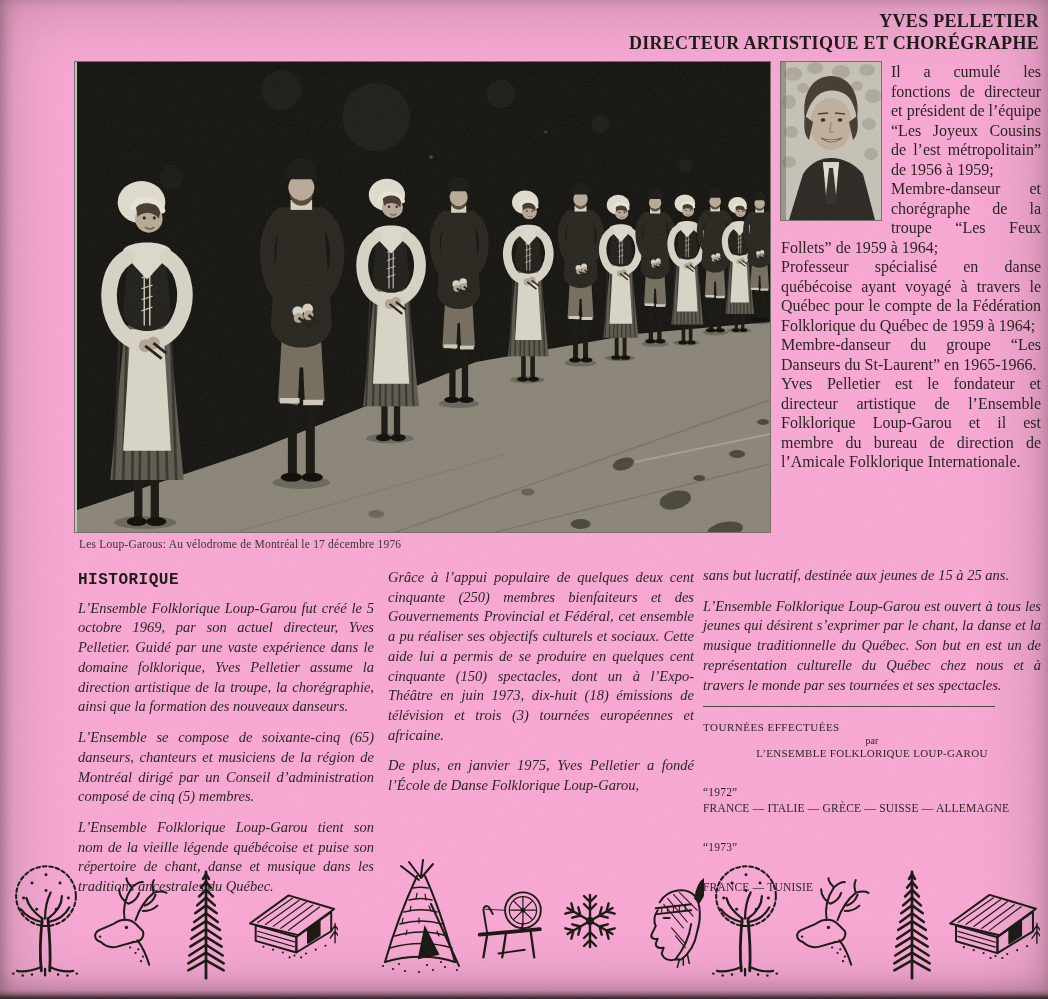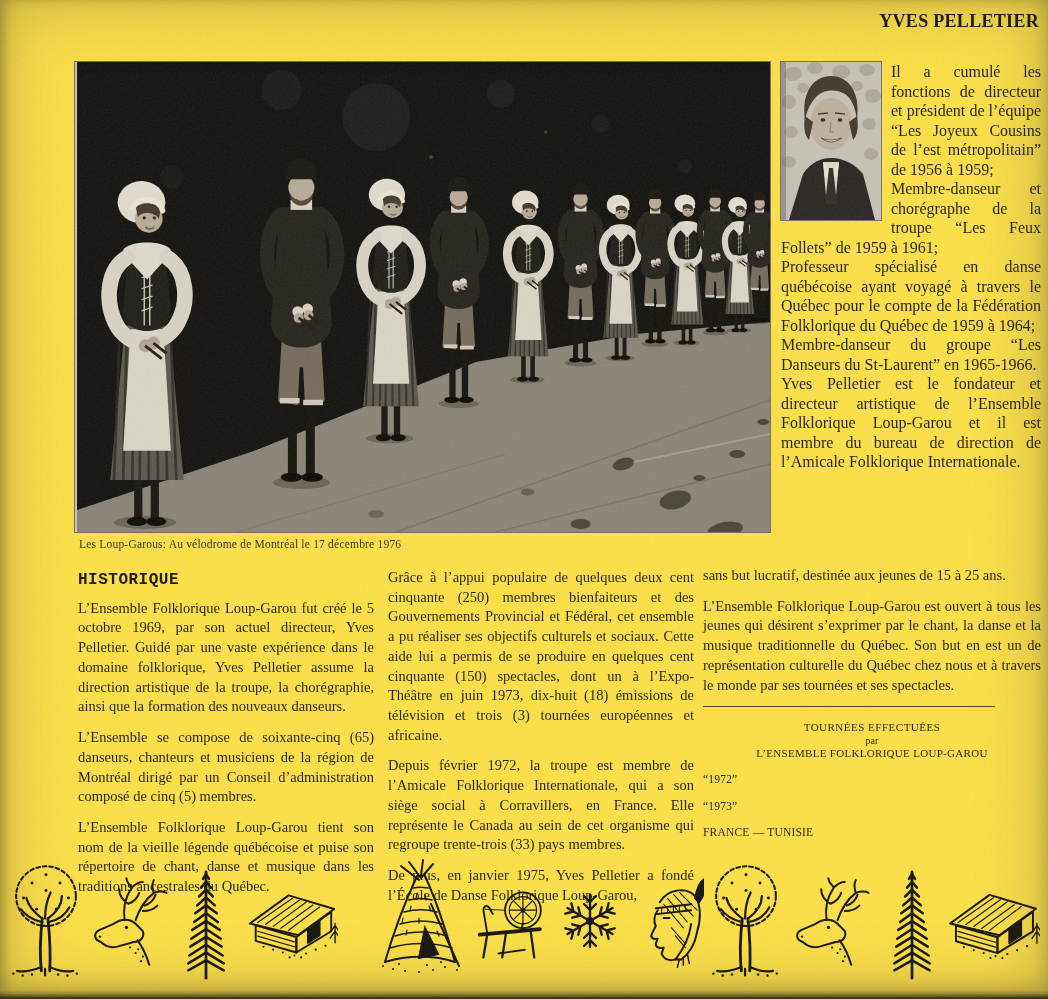--- a/index.html
+++ b/index.html
@@ -1,19 +1,19 @@
 <!DOCTYPE html>
 <html><head>
 <meta charset="utf-8">
 <style>
   * { box-sizing: border-box; margin: 0; padding: 0; }
   html, body { background: #7c7b77; }
   .page {
     position: relative; width: 1048px; height: 999px; overflow: hidden;
-    background: #fde047;
+    background: #f9a8d4;
     font-family: "Liberation Serif", serif;
     color: #24231f;
   }
   
   .masthead { position: absolute; top: 11px; right: 9px; text-align: right; line-height: 1.2; }
   .masthead div { font-weight: bold; font-size: 18px; letter-spacing: .3px; color: #181712; }
   
   .photo-frame {
     position: absolute; left: 75px; top: 62px; width: 695px; height: 470px;
     background: #14130f; border-left: 2px solid #c8c5ba;
@@ -27,32 +27,32 @@
     font-size: 16px; line-height: 1.22; text-align: justify; color: #201f1b;
   }
   .portrait {
     float: left; width: 100px; height: 158px; margin: 0 10px 3px 0;
     background: #c7c2b6; outline: 1px solid #767065;
   }
   .portrait svg { display: block; width: 100%; height: 100%; }
   .bio-p { margin: 0; }
   
   .hist-col { position: absolute; font-size: 14.5px; line-height: 1.36; text-align: justify; color: #201f1b; }
-  .hist-col p { margin: 0 0 11px; }
+  .hist-col p { margin: 0 0 11px; font-style: italic; }
   #col1 { left: 78px;  top: 570px; width: 296px; }
   #col2 { left: 388px; top: 568px; width: 306px; }
   #col3 { left: 703px; top: 566px; width: 338px; }
   .hist-heading { font-size: 16px; font-weight: bold; letter-spacing: .5px; margin: 0 0 7px; color: #181712; font-family: Liberation Mono, monospace; }
   
   .tournees { margin-top: 4px; }
   .t-rule { border: 0; border-top: 1.5px solid #45443e; width: 292px; margin: 10px 0 13px; }
-  .t-title { text-align: center; font-size: 11px; letter-spacing: .5px; }
+  .t-title { text-align: left; font-size: 11px; letter-spacing: .5px; }
   .t-par   { text-align: center; font-size: 10px; line-height: 1.1; }
   .t-sub   { text-align: center; font-size: 11px; letter-spacing: .3px; }
-  .t-entry { margin-top: 11px; line-height: 1.35; }
+  .t-entry { margin-top: 24px; line-height: 1.35; }
   .t-year, .t-countries { font-size: 11.5px; letter-spacing: .2px; }
   
   .ficon { position: absolute; color: #17150f; }
   
   .vignette {
     position: absolute; inset: 0; pointer-events: none;
     box-shadow: inset 0 0 70px rgba(42,41,36,.28), inset 0 -12px 20px rgba(30,28,22,.22), inset 4px 0 10px rgba(30,28,22,.18);
   }
   .scan-bottom {
     position: absolute; left: 0; right: 0; bottom: 0; height: 9px; pointer-events: none;
@@ -239,20 +239,21 @@
         <path d="M20,26 C28,12 48,10 56,20 C62,28 62,44 58,56 C56,68 50,78 42,84 L36,84 C44,74 50,62 52,48"></path>
         <path d="M28,22 L48,46 M24,28 L44,52 M34,18 L54,40 M40,16 L58,34 M32,52 L46,68 M36,60 L46,72" stroke-width="1.1"></path>
         <path d="M40,84 L38,92 M44,82 L44,90 M48,78 L50,88" stroke-width="1.5"></path>
         <path d="M56,22 C58,10 62,4 66,2 C68,8 66,18 60,26 Z" fill="currentColor"></path>
       </g>
     </defs>
   </svg>
 
   <div class="masthead">
     <div>YVES PELLETIER</div>
+    <div>DIRECTEUR ARTISTIQUE ET CHORÉGRAPHE</div>
   </div>
 
   <div class="photo-frame">
     <svg viewBox="0 0 695 470" preserveAspectRatio="none">
       <rect width="695" height="470" fill="#14130f"></rect>
       <circle cx="300" cy="55" r="34" fill="#2a2823" opacity=".5"></circle>
       <circle cx="205" cy="28" r="20" fill="#262420" opacity=".5"></circle>
       <circle cx="425" cy="32" r="14" fill="#2a2823" opacity=".45"></circle>
       <circle cx="95" cy="115" r="12" fill="#262420" opacity=".4"></circle>
       <circle cx="525" cy="62" r="9" fill="#2a2823" opacity=".4"></circle>
@@ -319,49 +320,49 @@
         <path d="M24,54 C22,66 24,74 28,78 L32,60 Z" fill="#453a2d"></path>
         <path d="M76,54 C78,66 76,74 72,78 L68,60 Z" fill="#453a2d"></path>
         <ellipse cx="42" cy="58" rx="2.4" ry="1.8" fill="#32291f"></ellipse>
         <ellipse cx="59" cy="58" rx="2.4" ry="1.8" fill="#32291f"></ellipse>
         <path d="M37,52 L47,51 M54,51 L64,52" stroke="#4a3c2d" stroke-width="1.6" fill="none"></path>
         <path d="M50,60 L49,70 L53,70" stroke="#9a8a76" stroke-width="1.3" fill="none"></path>
         <path d="M40,76 Q50,84 61,76 Q50,80 40,76 Z" fill="#f0ece0" stroke="#6b5542" stroke-width="1"></path>
       </svg>
     </div>
     <p class="bio-p">Il a cumulé les fonctions de directeur et président de l’équipe “Les Joyeux Cousins de l’est métropolitain” de 1956 à 1959;</p>
-    <p class="bio-p">Membre-danseur et chorégraphe de la troupe “Les Feux Follets” de 1959 à 1961;</p>
+    <p class="bio-p">Membre-danseur et chorégraphe de la troupe “Les Feux Follets” de 1959 à 1964;</p>
     <p class="bio-p">Professeur spécialisé en danse québécoise ayant voyagé à travers le Québec pour le compte de la Fédération Folklorique du Québec de 1959 à 1964;</p>
     <p class="bio-p">Membre-danseur du groupe “Les Danseurs du St-Laurent” en 1965-1966.</p>
     <p class="bio-p">Yves Pelletier est le fondateur et directeur artistique de l’Ensemble Folklorique Loup-Garou et il est membre du bureau de direction de l’Amicale Folklorique Internationale.</p>
   </div>
 
   <div class="hist-col" id="col1">
     <h3 class="hist-heading">HISTORIQUE</h3>
     <p>L’Ensemble Folklorique Loup-Garou fut créé le 5 octobre 1969, par son actuel directeur, Yves Pelletier. Guidé par une vaste expérience dans le domaine folklorique, Yves Pelletier assume la direction artistique de la troupe, la chorégraphie, ainsi que la formation des nouveaux danseurs.</p>
     <p>L’Ensemble se compose de soixante-cinq (65) danseurs, chanteurs et musiciens de la région de Montréal dirigé par un Conseil d’administration composé de cinq (5) membres.</p>
     <p>L’Ensemble Folklorique Loup-Garou tient son nom de la vieille légende québécoise et puise son répertoire de chant, danse et musique dans les traditions ancestrales du Québec.</p>
   </div>
 
   <div class="hist-col" id="col2">
     <p>Grâce à l’appui populaire de quelques deux cent cinquante (250) membres bienfaiteurs et des Gouvernements Provincial et Fédéral, cet ensemble a pu réaliser ses objectifs culturels et sociaux. Cette aide lui a permis de se produire en quelques cent cinquante (150) spectacles, dont un à l’Expo-Théâtre en juin 1973, dix-huit (18) émissions de télévision et trois (3) tournées européennes et africaine.</p>
-    <p>Depuis février 1972, la troupe est membre de l’Amicale Folklorique Internationale, qui a son siège social à Corravillers, en France. Elle représente le Canada au sein de cet organisme qui regroupe trente-trois (33) pays membres.</p>
     <p>De plus, en janvier 1975, Yves Pelletier a fondé l’École de Danse Folklorique Loup-Garou,</p>
   </div>
 
   <div class="hist-col" id="col3">
     <p>sans but lucratif, destinée aux jeunes de 15 à 25 ans.</p>
     <p>L’Ensemble Folklorique Loup-Garou est ouvert à tous les jeunes qui désirent s’exprimer par le chant, la danse et la musique traditionnelle du Québec. Son but en est un de représentation culturelle du Québec chez nous et à travers le monde par ses tournées et ses spectacles.</p>
     <div class="tournees">
       <hr class="t-rule">
       <div class="t-title">TOURNÉES EFFECTUÉES</div>
       <div class="t-par">par</div>
       <div class="t-sub">L’ENSEMBLE FOLKLORIQUE LOUP-GAROU</div>
       <div class="t-entry">
         <div class="t-year">“1972”</div>
+        <div class="t-countries">FRANCE — ITALIE — GRÈCE — SUISSE — ALLEMAGNE</div>
       </div>
       <div class="t-entry">
         <div class="t-year">“1973”</div>
       </div>
       <div class="t-entry">
         <div class="t-countries">FRANCE — TUNISIE</div>
       </div>
     </div>
   </div>
 

